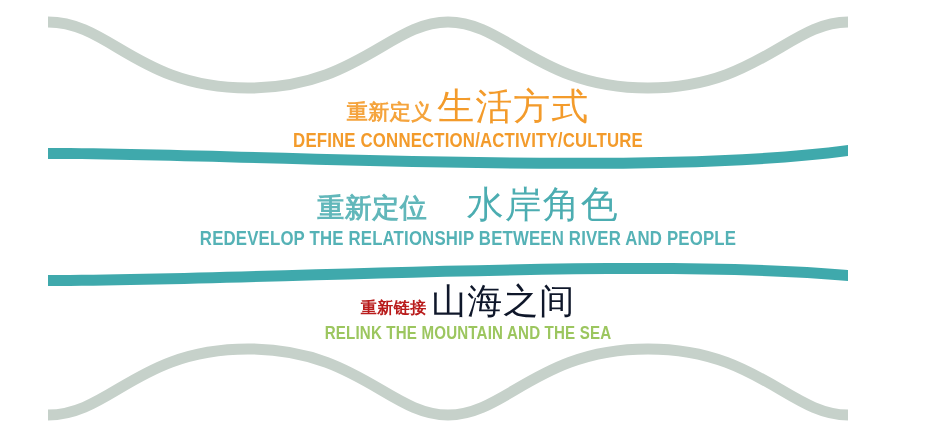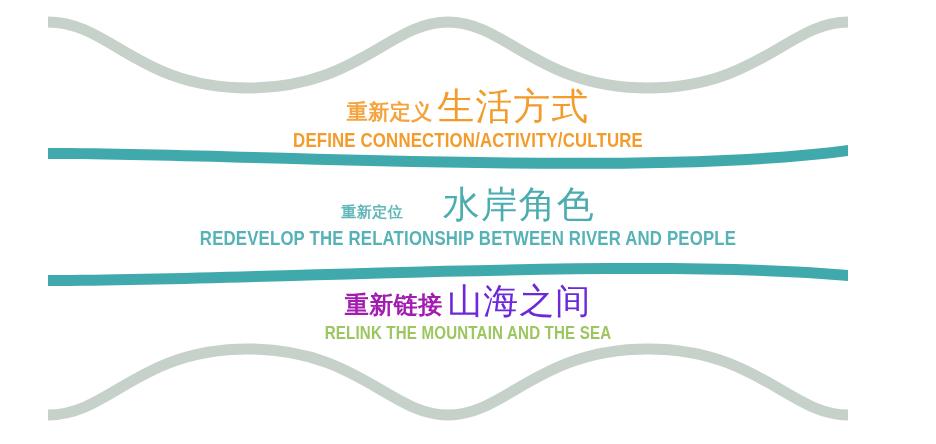--- a/index.html
+++ b/index.html
@@ -57,28 +57,28 @@
   }
 
   
   #block-define { top: 88px; }
   #block-define .prefix-cn { font-size: 21px; color: #F5A43D; }
   #block-define .big-cn    { font-size: 37px; color: #F39B2B; }
   #block-define .sub-en    { font-size: 20px; color: #F39B2B; margin-top: 5px; }
 
   
   #block-redevelop { top: 186px; }
-  #block-redevelop .prefix-cn { font-size: 15px; color: #61B7BA; }
+  #block-redevelop .prefix-cn { font-size: 27px; color: #61B7BA; }
   #block-redevelop .big-cn    { font-size: 37px; color: #4CADB1; margin-left: 35px; }
   #block-redevelop .sub-en    { font-size: 20px; color: #55B2B6; margin-top: 5px; }
 
   
   #block-relink { top: 284px; }
-  #block-relink .prefix-cn { font-size: 24px; color: #a21caf; }
-  #block-relink .big-cn    { font-size: 35px; color: #6d28d9; }
+  #block-relink .prefix-cn { font-size: 16px; color: #b91c1c; }
+  #block-relink .big-cn    { font-size: 35px; color: #0f172a; }
   #block-relink .sub-en    { font-size: 18px; color: #9CC65F; margin-top: 5px; }
 </style>
 </head>
 <body>
 
 <div id="canvas">
 
   <svg class="layer-svg" viewBox="0 0 936 444">
 
     <path d="M 48 22

